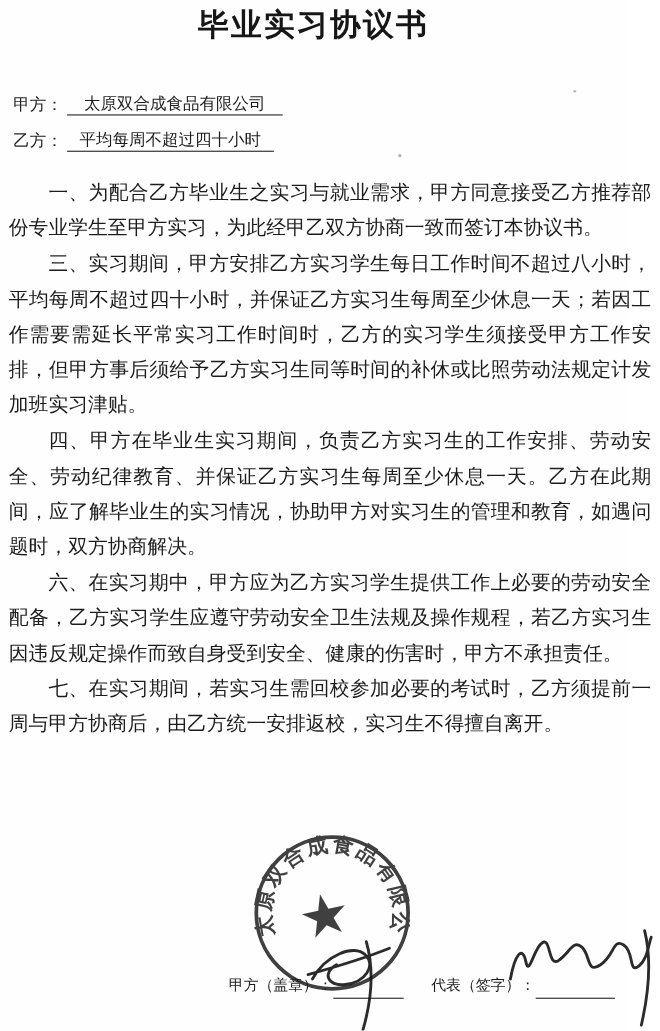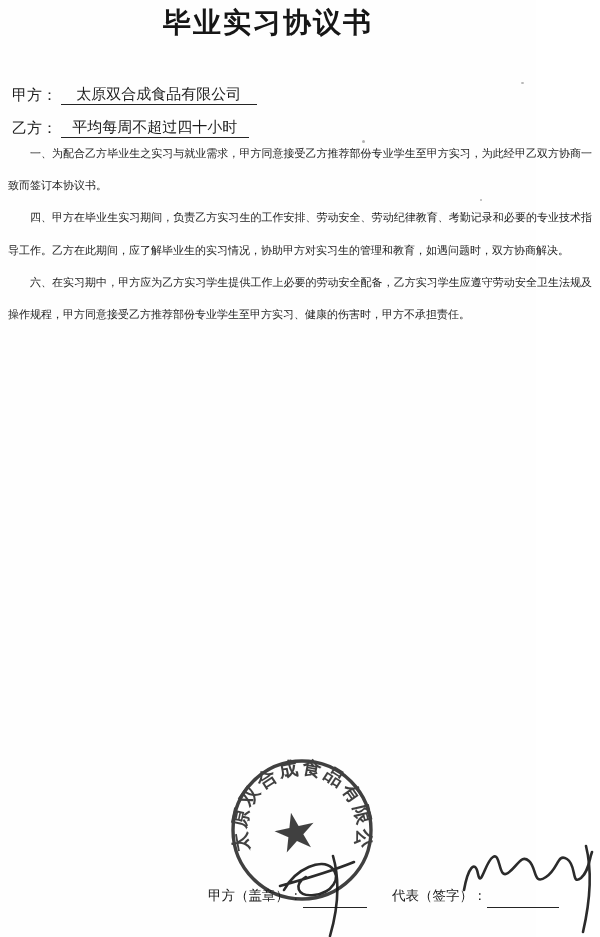--- a/index.html
+++ b/index.html
@@ -1,29 +1,29 @@
 <!DOCTYPE html>
 <html><head>
 <meta charset="utf-8">
 <style>
   html,body{margin:0;padding:0;}
   body{width:600px;height:937px;background:#ffffff;overflow:hidden;}
   .page{position:relative;width:536px;height:937px;background:#fefefe;color:#1c1c1c;
-        font-family:"Liberation Serif",serif;}
+        font-family:"Liberation Serif",serif;padding-left:34px;}
   .title{position:absolute;top:4px;left:0;right:0;margin:0;text-align:center;
          font-family:"Liberation Sans",sans-serif;font-weight:700;font-size:28px;
          letter-spacing:2px;color:#161616;}
   .parties{position:absolute;top:62px;left:12px;font-size:15px;}
   .party-row{height:33px;white-space:nowrap;}
   .plabel{display:inline-block;margin-top:24px;}
   .blank{border-bottom:1.4px solid #242424;}
   .party-blank{display:inline-block;text-align:center;height:19px;vertical-align:bottom;}
   .w196{width:196px;}
   .w188{width:188px;}
-  .bodytext{position:absolute;top:137px;left:8px;width:584px;font-size:11px;
+  .bodytext{position:absolute;top:159px;left:8px;width:584px;font-size:18px;
             line-height:32.2px;text-align:justify;text-justify:inter-ideograph;}
   .bodytext p{margin:0;text-indent:2em;}
   .sigcol{position:absolute;font-size:13.5px;white-space:nowrap;}
   .sig-a{left:208px;top:840px;width:186px;}
   .sig-b{left:392px;top:840px;width:206px;}
   .sigrow{height:30px;line-height:24px;margin-top:44px;}
   .sblank{display:inline-block;height:15px;vertical-align:bottom;}
   .w64{width:64px;}
   .w72{width:72px;}
   .daterow{margin-left:-13px;}
@@ -56,22 +56,24 @@
       <span class="blank party-blank w196"><span>太原双合成食品有限公司</span></span>
     </div>
     <div class="party-row">
       <span class="plabel">乙方：</span>
       <span class="blank party-blank w188"><span>平均每周不超过四十小时</span></span>
     </div>
   </div>
 
   <div class="bodytext">
     <p>一、为配合乙方毕业生之实习与就业需求，甲方同意接受乙方推荐部份专业学生至甲方实习，为此经甲乙双方协商一致而签订本协议书。</p>
-    <p>四、甲方在毕业生实习期间，负责乙方实习生的工作安排、劳动安全、劳动纪律教育、考勤记录和必要的专业技术指导工作。乙方在此期间，应了解毕业生的实习情况，协助甲方对实习生的管理和教育，如遇问题时，双方协商解决。</p>
-    <p>六、在实习期中，甲方应为乙方实习学生提供工作上必要的劳动安全配备，乙方实习学生应遵守劳动安全卫生法规及操作规程，甲方同意接受乙方推荐部份专业学生至甲方实习、健康的伤害时，甲方不承担责任。</p>
+    <p>三、实习期间，甲方安排乙方实习学生每日工作时间不超过八小时，平均每周不超过四十小时，并保证乙方实习生每周至少休息一天；若因工作需要需延长平常实习工作时间时，乙方的实习学生须接受甲方工作安排，但甲方事后须给予乙方实习生同等时间的补休或比照劳动法规定计发加班实习津贴。</p>
+    <p>四、甲方在毕业生实习期间，负责乙方实习生的工作安排、劳动安全、劳动纪律教育、并保证乙方实习生每周至少休息一天。乙方在此期间，应了解毕业生的实习情况，协助甲方对实习生的管理和教育，如遇问题时，双方协商解决。</p>
+    <p>六、在实习期中，甲方应为乙方实习学生提供工作上必要的劳动安全配备，乙方实习学生应遵守劳动安全卫生法规及操作规程，若乙方实习生因违反规定操作而致自身受到安全、健康的伤害时，甲方不承担责任。</p>
+    <p>七、在实习期间，若实习生需回校参加必要的考试时，乙方须提前一周与甲方协商后，由乙方统一安排返校，实习生不得擅自离开。</p>
   </div>
 
   <div class="sigcol sig-a">
     <div class="sigrow">
       <span>甲方（盖章）：</span><span class="blank sblank w64"></span>
     </div>
     <div class="sigrow">
       <span>代表（签字）：</span><span class="blank sblank w72"></span>
     </div>
     <div class="sigrow daterow">

